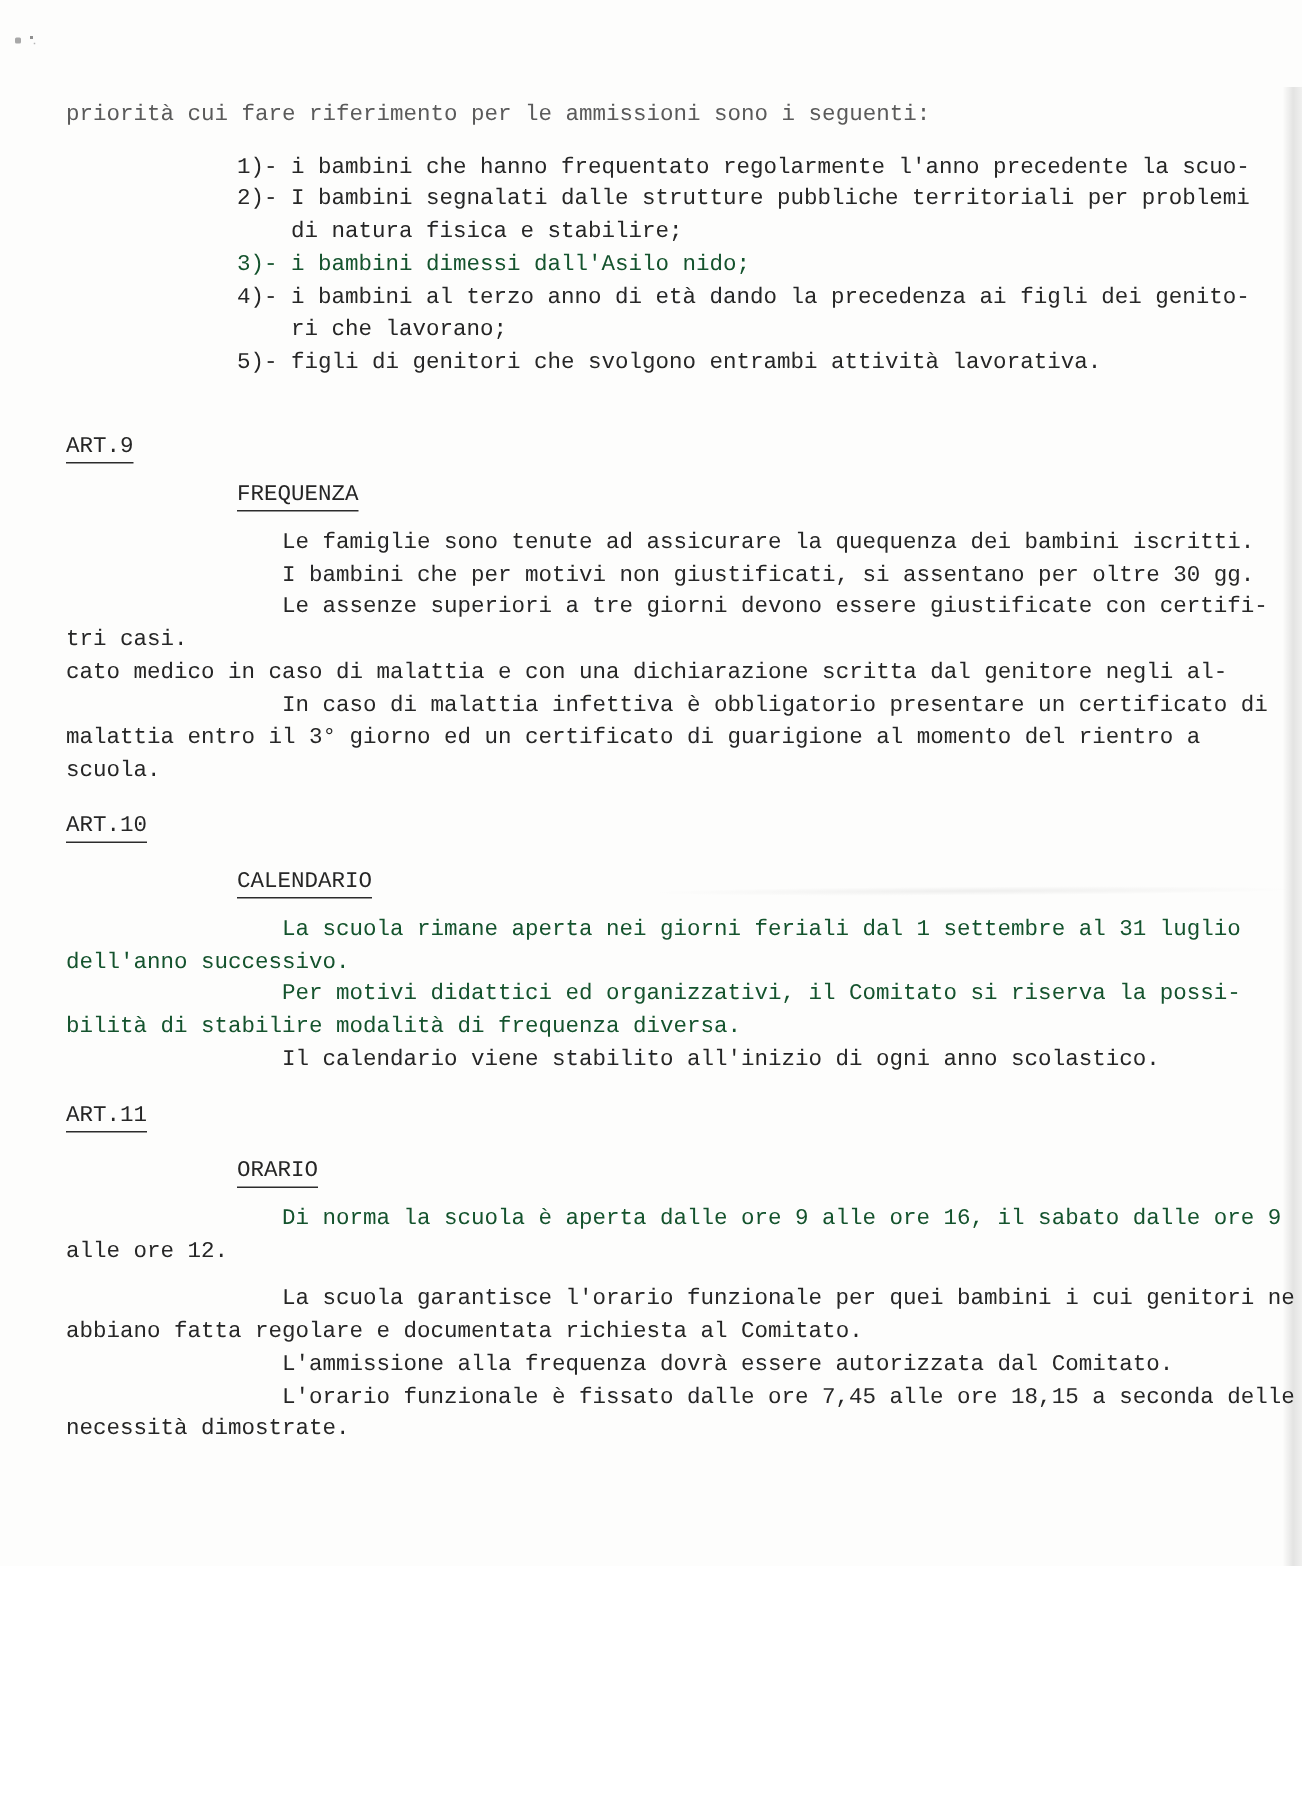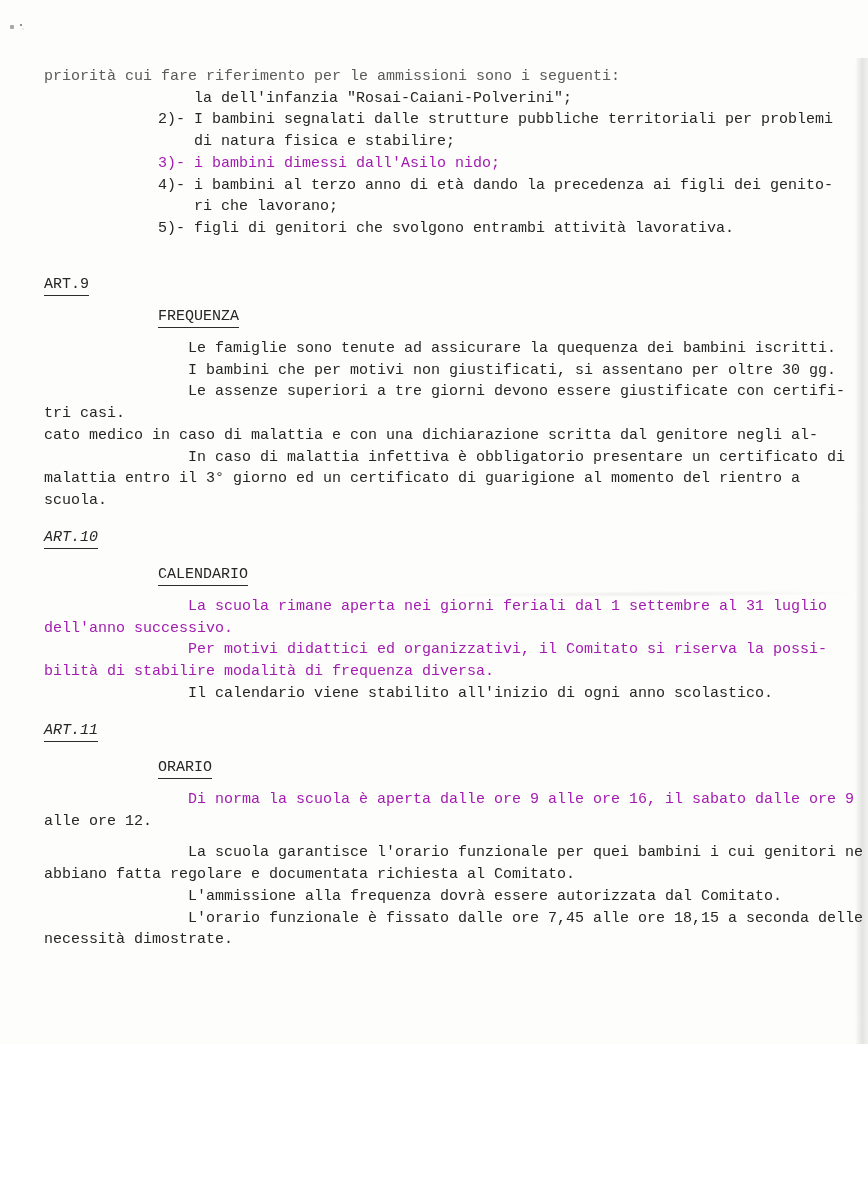--- a/index.html
+++ b/index.html
@@ -22,27 +22,27 @@
   }
   .ln { white-space: pre; min-height: 21.7px; }
   
   .i1 { padding-left: 114px; }  
   .i2 { padding-left: 150px; }  
   .ip { padding-left: 144px; }  
   
   .g10 { margin-top: 10px; }
   .g11 { margin-top: 11px; }
   .g13 { margin-top: 13px; }
-  .g15 { margin-top: 15px; font-style: italic; }
+  .g15 { margin-top: 15px; }
   .g16 { margin-top: 16px; }
   .g21 { margin-top: 34px; }
   
   .u { border-bottom: 1.6px solid #2c2c2c; padding-bottom: 2px; }
   
-  .faded  { color: #a21caf; }
+  .faded  { color: #14532d; }
   .faded2 { color: #5a5a5a; }
   
   .edge-shadow {
     position: absolute;
     right: 0;
     top: 58px;
     width: 13px;
     height: 1142px;
     background: linear-gradient(to right, rgba(0,0,0,0) 0%, rgba(0,0,0,0.10) 55%, rgba(0,0,0,0.05) 100%);
   }
@@ -71,21 +71,21 @@
 
 <div class="page">
   <div class="speck"></div>
   <div class="edge-shadow"></div>
   <div class="crease"></div>
 
   <div class="content">
 
     <div class="ln faded2">priorità cui fare riferimento per le ammissioni sono i seguenti:</div>
 
-    <div class="ln i2">la dell'infanzia "Rosai-Caiani-Polverini";</div>
+    <div class="ln i1 g13">1)- i bambini che hanno frequentato regolarmente l'anno precedente la scuo-</div>
     <div class="ln i1">2)- I bambini segnalati dalle strutture pubbliche territoriali per problemi</div>
     <div class="ln i2">di natura fisica e stabilire;</div>
     <div class="ln i1 faded">3)- i bambini dimessi dall'Asilo nido;</div>
     <div class="ln i1">4)- i bambini al terzo anno di età dando la precedenza ai figli dei genito-</div>
     <div class="ln i2">ri che lavorano;</div>
     <div class="ln i1">5)- figli di genitori che svolgono entrambi attività lavorativa.</div>
 
     <div class="ln g21"><span class="u">ART.9</span></div>
     <div class="ln i1 g11"><span class="u">FREQUENZA</span></div>
 

